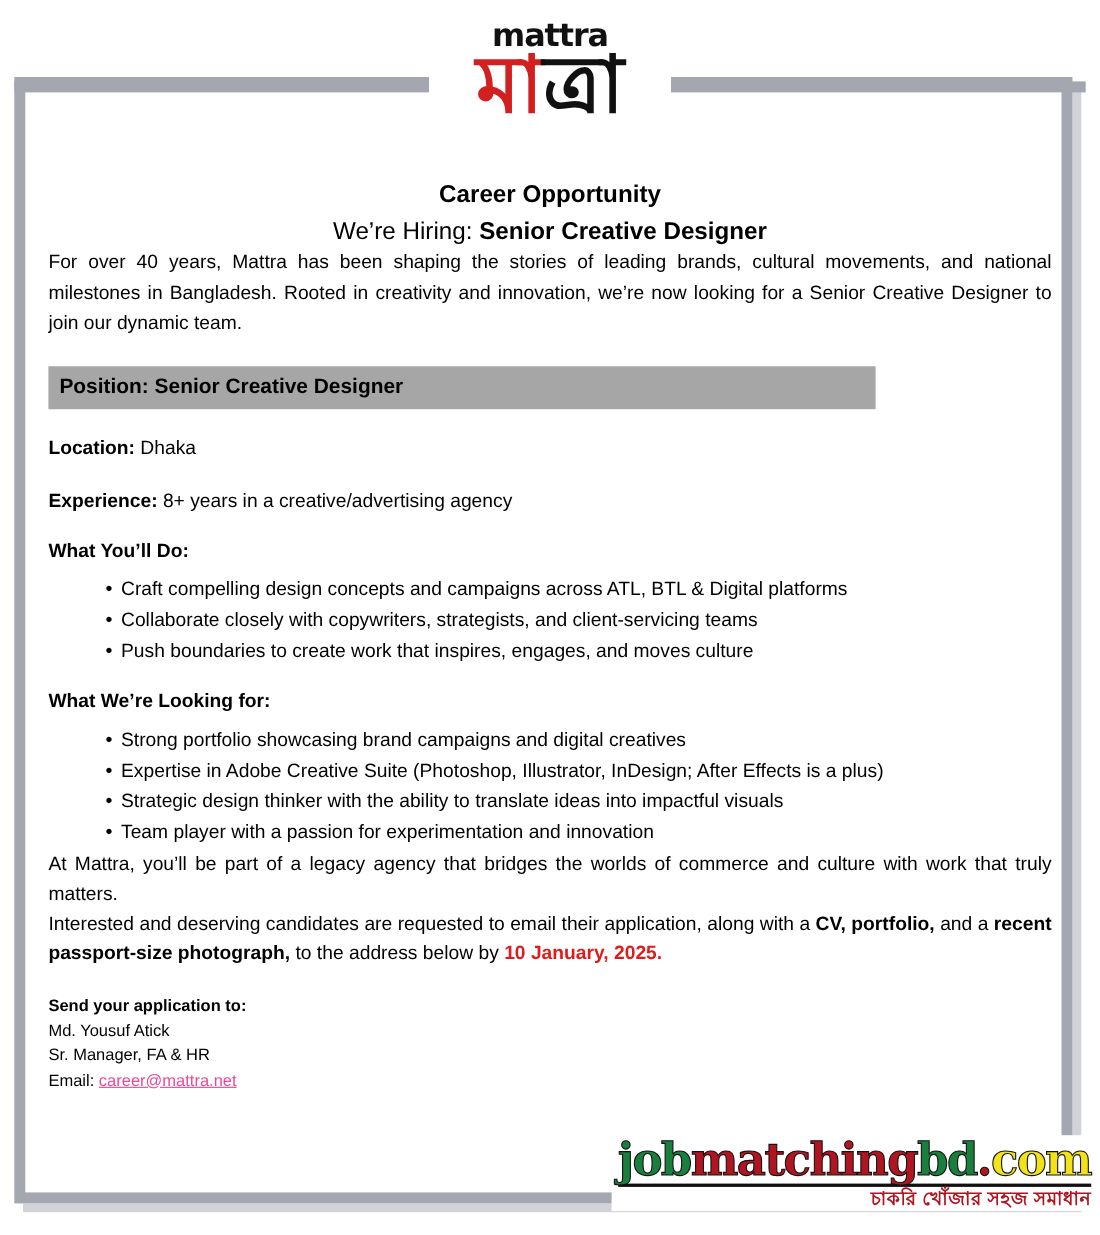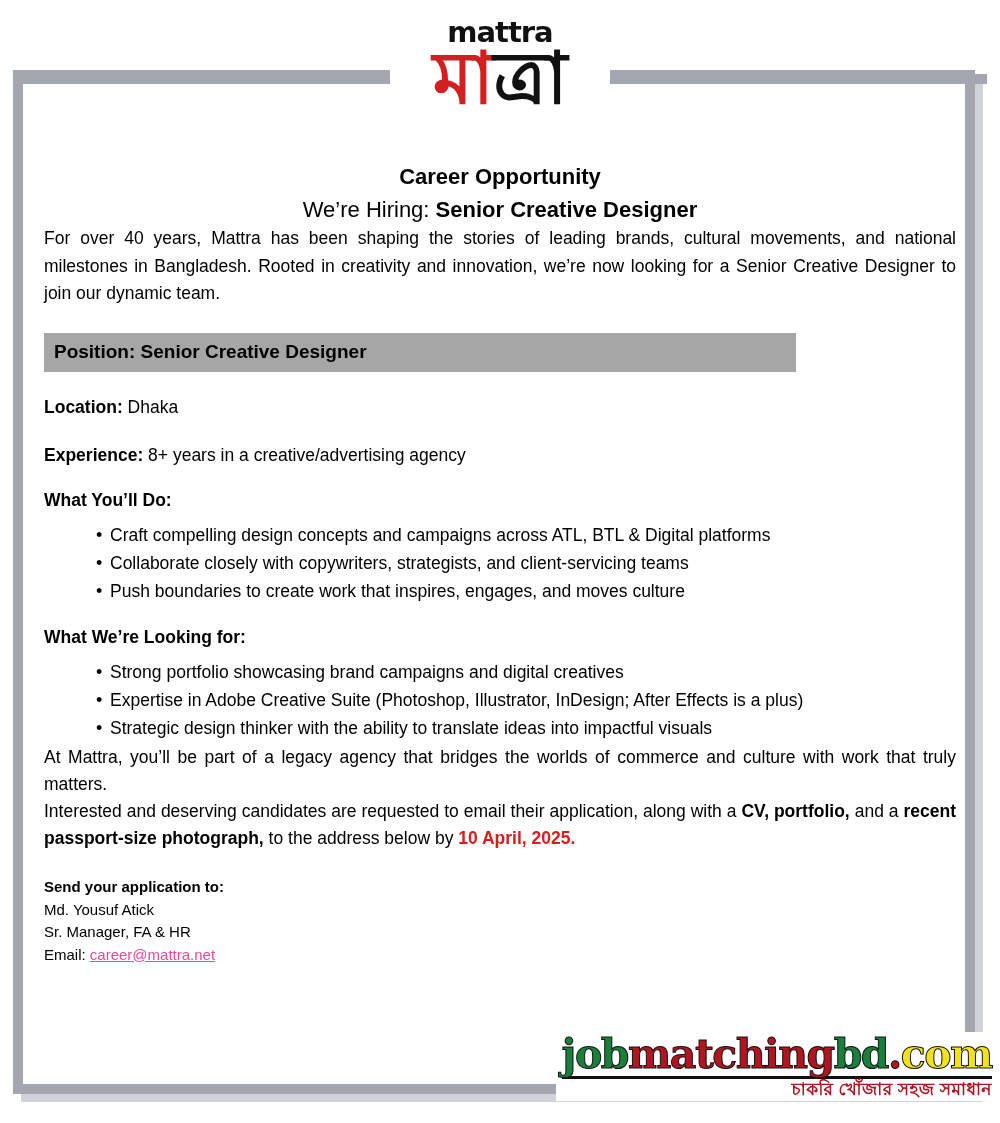--- a/index.html
+++ b/index.html
@@ -245,25 +245,26 @@
     <li>Craft compelling design concepts and campaigns across ATL, BTL &amp; Digital platforms</li>
     <li>Collaborate closely with copywriters, strategists, and client-servicing teams</li>
     <li>Push boundaries to create work that inspires, engages, and moves culture</li>
   </ul>
 
   <div class="section-head">What We’re Looking for:</div>
   <ul class="bullets">
     <li>Strong portfolio showcasing brand campaigns and digital creatives</li>
     <li>Expertise in Adobe Creative Suite (Photoshop, Illustrator, InDesign; After Effects is a plus)</li>
     <li>Strategic design thinker with the ability to translate ideas into impactful visuals</li>
+    <li>Team player with a passion for experimentation and innovation</li>
   </ul>
 
   <p class="body-text para-gap">At Mattra, you’ll be part of a legacy agency that bridges the worlds of commerce and culture with work that truly matters.</p>
 
-  <p class="body-text para-gap"><span>Interested and deserving candidates are requested to email their application, along with a </span><span class="bold">CV, portfolio,</span><span> and a </span><span class="bold">recent passport-size photograph,</span><span> to the address below by </span><span class="red-bold">10 April, 2025.</span></p>
+  <p class="body-text para-gap"><span>Interested and deserving candidates are requested to email their application, along with a </span><span class="bold">CV, portfolio,</span><span> and a </span><span class="bold">recent passport-size photograph,</span><span> to the address below by </span><span class="red-bold">10 January, 2025.</span></p>
 
   <div class="contact">
     <div class="lead">Send your application to:</div>
     <div>Md. Yousuf Atick</div>
     <div>Sr. Manager, FA &amp; HR</div>
     <div><span>Email: </span><a class="email-link" href="#">career@mattra.net</a></div>
   </div>
 
 </div>
 

